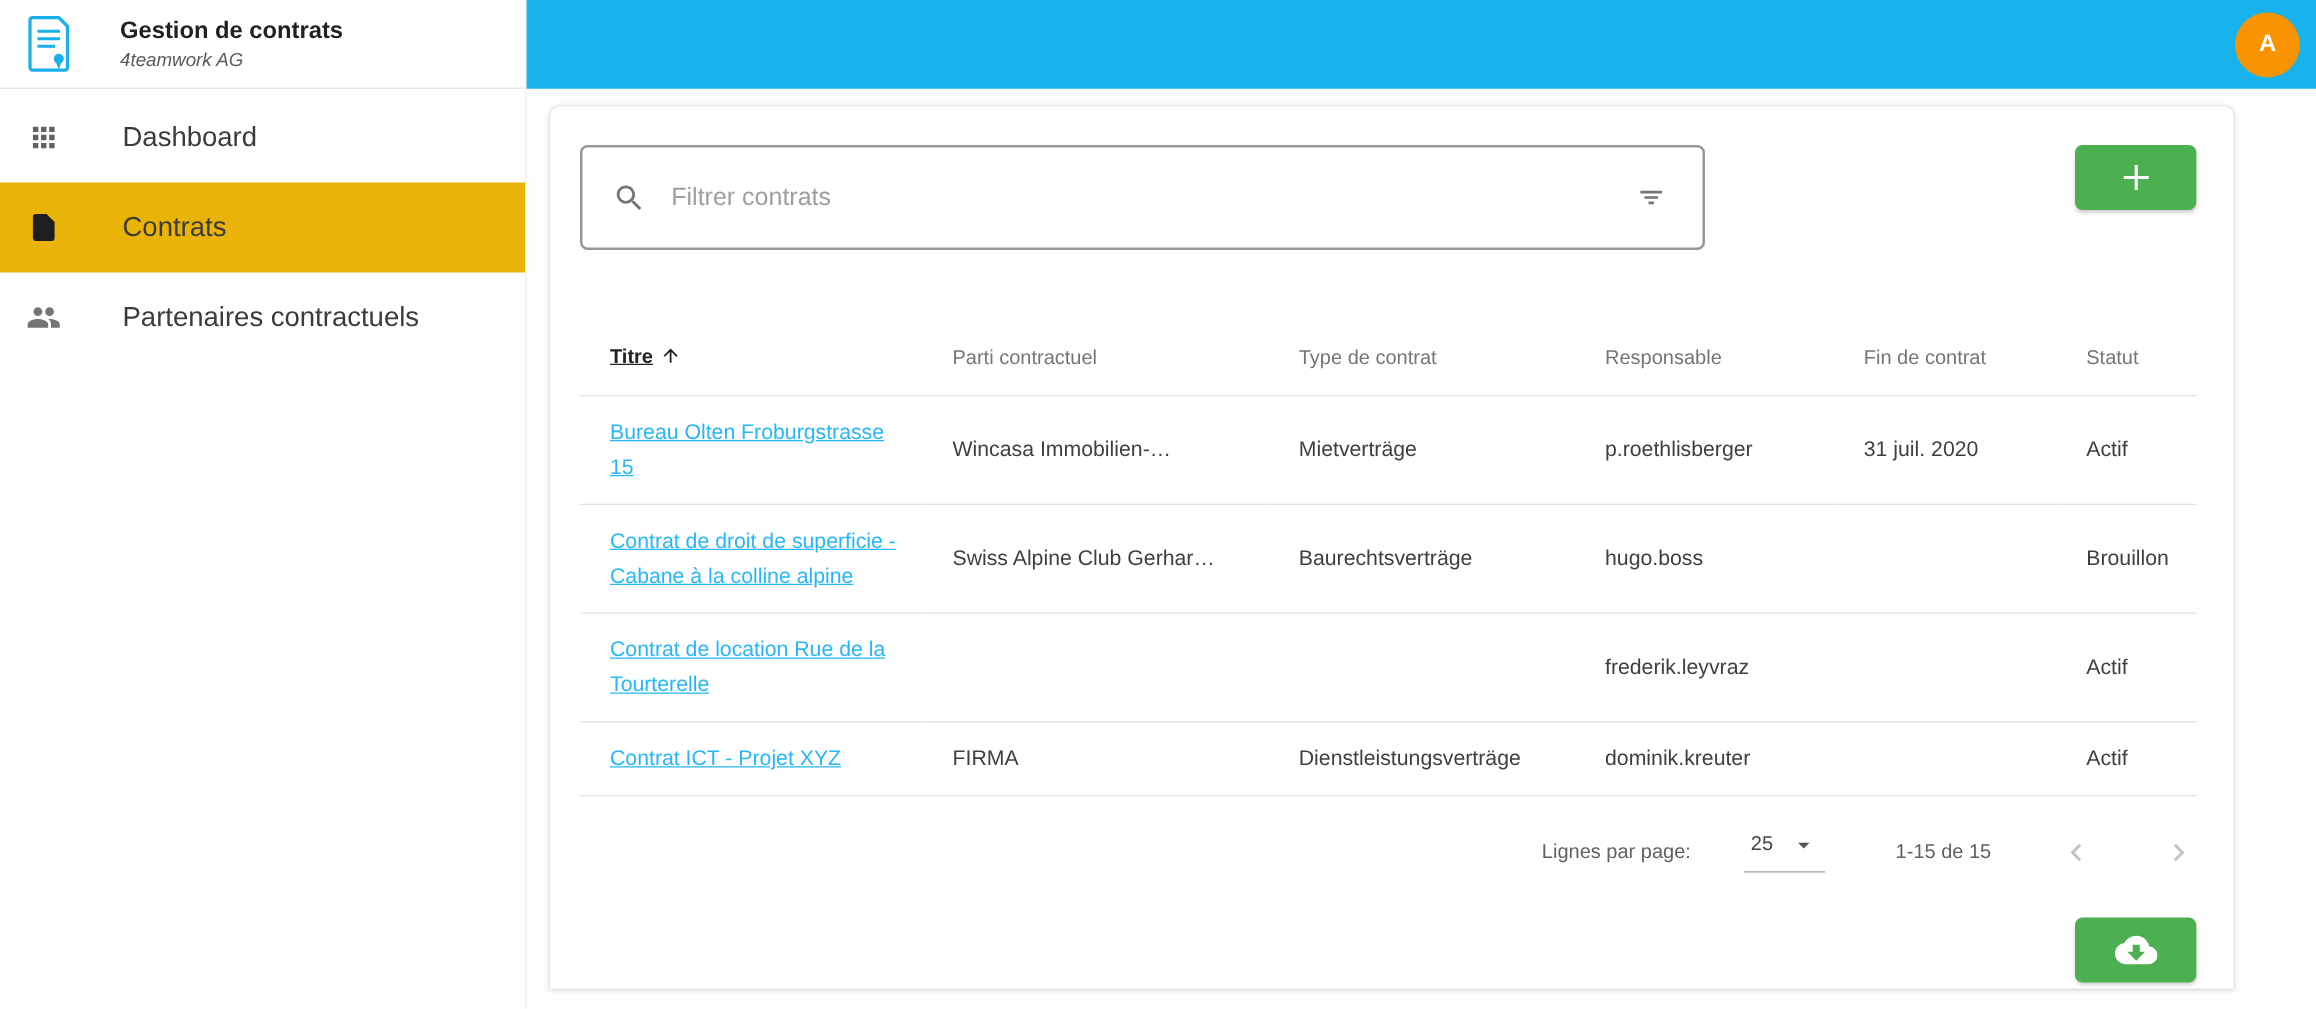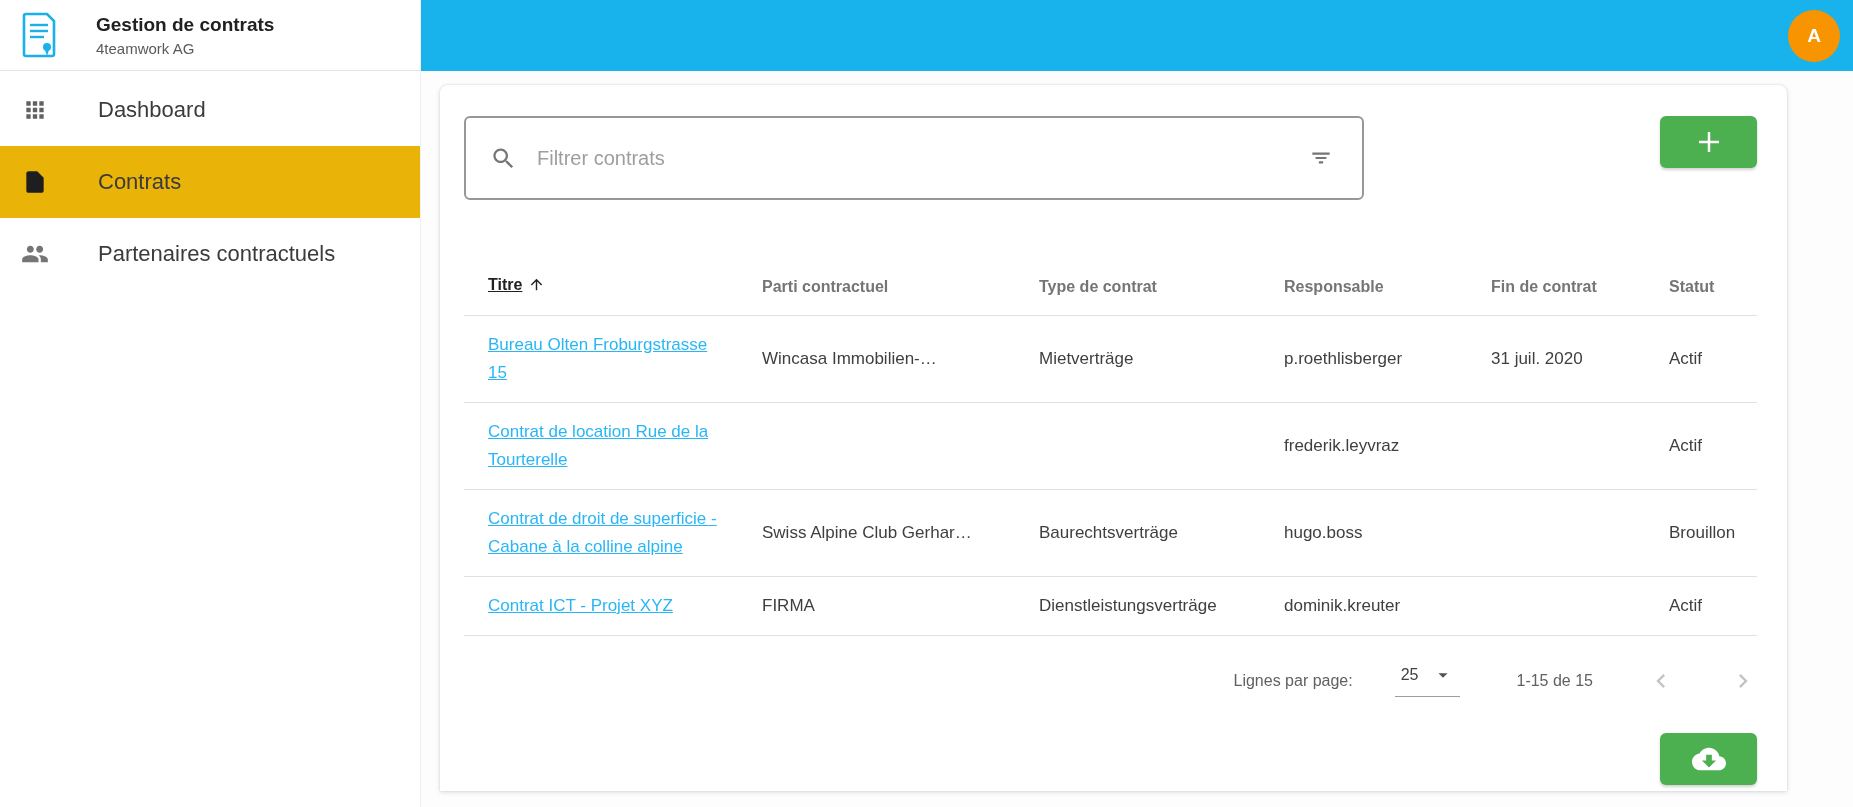--- a/index.html
+++ b/index.html
@@ -8,21 +8,21 @@
   .app { display:flex; width:1853px; height:807px; }
 
   
   .sidebar { width:421px; min-width:421px; background:#ffffff; height:100%;
     border-right:1px solid #f0f0f0; z-index:5; }
   .sidebar-header { height:71px; display:flex; align-items:center; padding:0 16px 0 18px;
     border-bottom:1px solid #e4e4e4; }
   .logo { width:40px; height:48px; margin-right:38px; display:flex; align-items:center; }
   .app-titles { display:flex; flex-direction:column; gap:4px; }
   .app-title { font-size:19px; font-weight:bold; color:#212121; }
-  .app-subtitle { font-size:15px; color:#5a5a5a; }
+  .app-subtitle { font-size:15px; color:#5a5a5a;font-style:italic; }
   .nav { padding-top:3px; }
   .nav-item { height:72px; display:flex; align-items:center; cursor:pointer; }
   .nav-item.active { background:#eab308; }
   .nav-icon { width:30px; height:30px; margin:0 48px 0 20px; display:flex;
     align-items:center; justify-content:center; }
   .nav-label { font-size:22px; color:#3b3b3b; }
 
   
   .main { flex:1; display:flex; flex-direction:column; height:100%; background:#fdfdfd; }
   .topbar { height:71px; background:#18b2ec; display:flex; align-items:center;
@@ -44,21 +44,21 @@
     margin-left:20px; font-family:"Liberation Sans", sans-serif; background:transparent; }
   .search-box input::placeholder { color:#9e9e9e; opacity:1; }
   .btn-green { width:97px; height:52px; background:#4caf50; border:none; border-radius:6px;
     display:flex; align-items:center; justify-content:center; cursor:pointer;
     box-shadow:0 2px 3px rgba(0,0,0,.18); }
 
   
   table { width:100%; border-collapse:collapse; table-layout:fixed; margin-top:62px; }
   col.c-title{width:274px} col.c-party{width:277px} col.c-type{width:245px}
   col.c-resp{width:207px} col.c-end{width:178px} col.c-status{width:auto}
-  th { text-align:left; font-size:16px; font-weight:bold; color:#757575;
+  th { text-align:left; font-size:16px; font-weight:normal; color:#757575;
     padding:14px 16px 18px 24px; border-bottom:1px solid #e0e0e0; }
   th.sorted { color:#212121; font-weight:bold; cursor:pointer;text-decoration:underline; }
   .sort-arrow { display:inline-block; vertical-align:-3px; margin-left:6px; }
   td { font-size:17px; color:#3f3f3f; padding:15px 16px 15px 24px; line-height:28px;
     border-bottom:1px solid #e0e0e0; vertical-align:middle; overflow:hidden;
     white-space:nowrap; text-overflow:ellipsis; }
   td.wrap { white-space:normal; }
   a.row-link { color:#29b6f6; text-decoration:underline; cursor:pointer; }
 
   
@@ -181,36 +181,36 @@
           <tbody>
             <tr>
               <td class="wrap"><a class="row-link">Bureau Olten Froburgstrasse 15</a></td>
               <td>Wincasa Immobilien-…</td>
               <td>Mietverträge</td>
               <td>p.roethlisberger</td>
               <td>31 juil. 2020</td>
               <td>Actif</td>
             </tr>
             <tr>
-              <td class="wrap"><a class="row-link">Contrat de location Rue de la Tourterelle</a></td>
-              <td></td>
-              <td></td>
-              <td>frederik.leyvraz</td>
-              <td></td>
-              <td>Actif</td>
-            </tr>
-            <tr>
               <td class="wrap"><a class="row-link">Contrat de droit de superficie - Cabane à la colline alpine</a></td>
               <td>Swiss Alpine Club Gerhar…</td>
               <td>Baurechtsverträge</td>
               <td>hugo.boss</td>
               <td></td>
               <td>Brouillon</td>
             </tr>
             <tr>
+              <td class="wrap"><a class="row-link">Contrat de location Rue de la Tourterelle</a></td>
+              <td></td>
+              <td></td>
+              <td>frederik.leyvraz</td>
+              <td></td>
+              <td>Actif</td>
+            </tr>
+            <tr>
               <td class="wrap"><a class="row-link">Contrat ICT - Projet XYZ</a></td>
               <td>FIRMA</td>
               <td>Dienstleistungsverträge</td>
               <td>dominik.kreuter</td>
               <td></td>
               <td>Actif</td>
             </tr>
           </tbody>
         </table>
 

